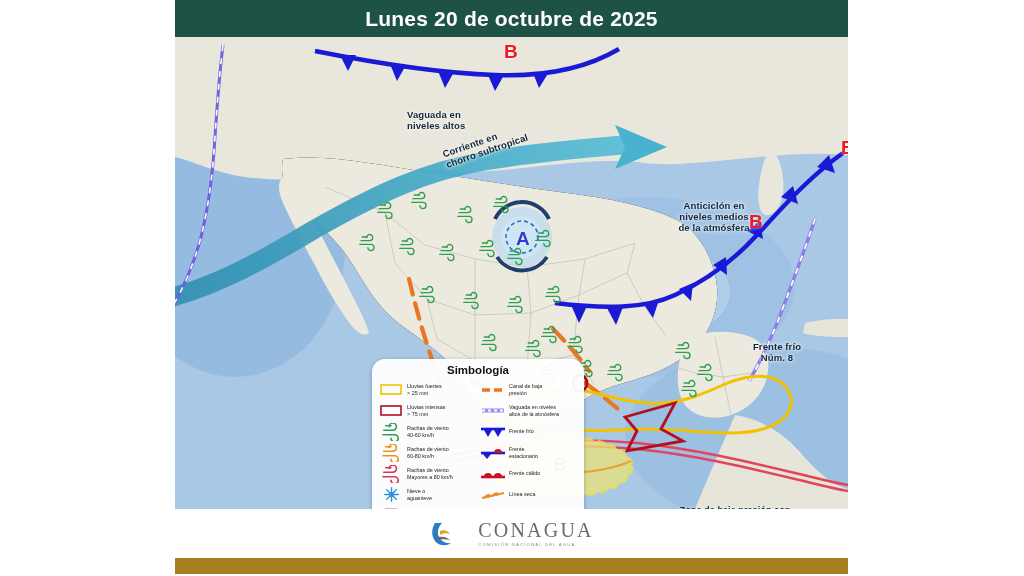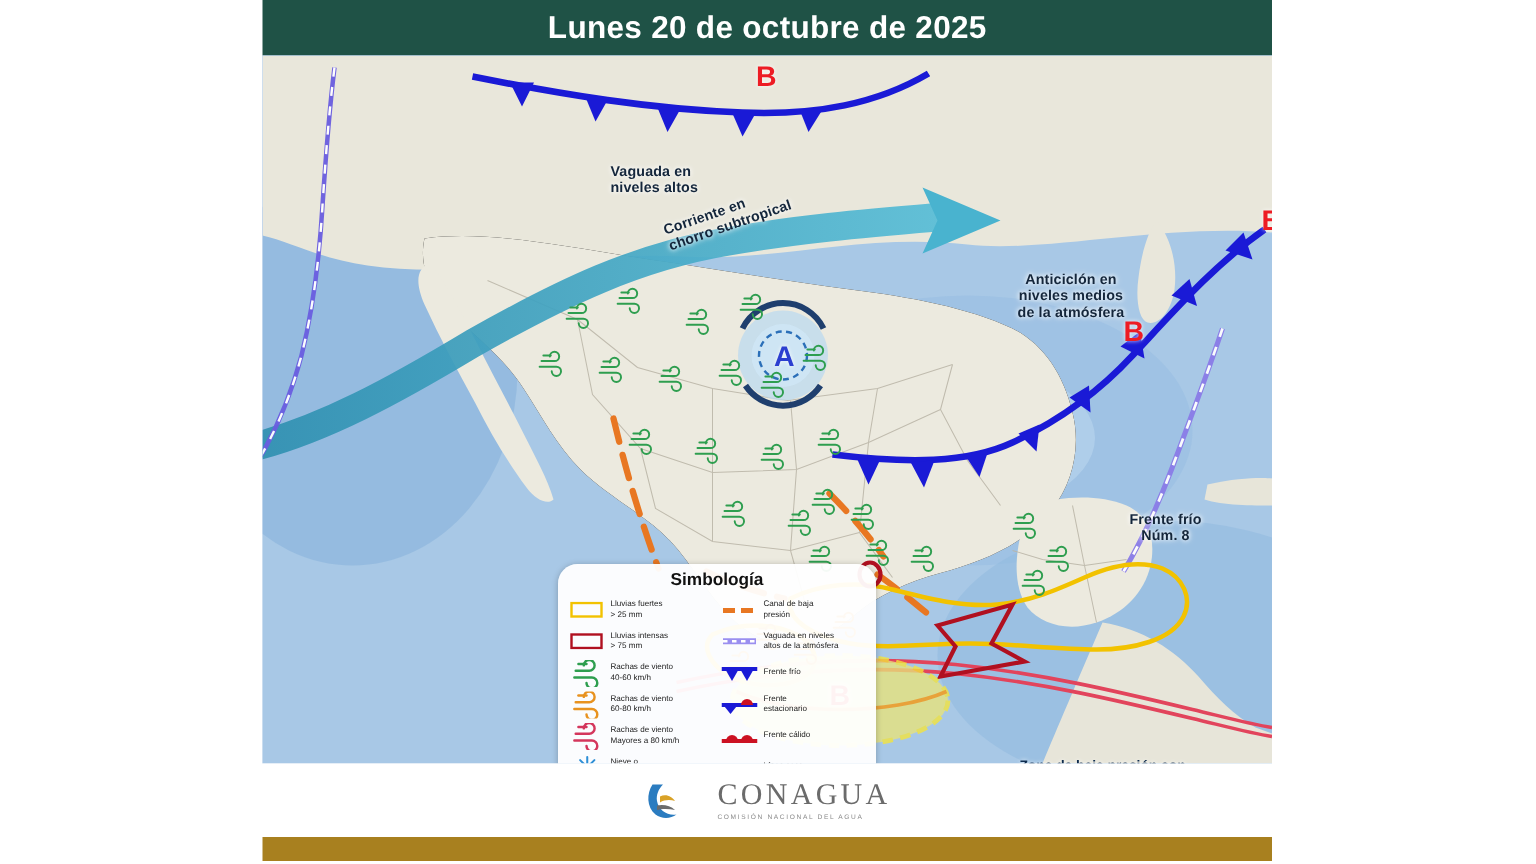--- a/index.html
+++ b/index.html
@@ -34,21 +34,21 @@
     position: absolute; color: #14263b; font-weight: bold; font-size: 9.5px;
     line-height: 1.18; text-align: center; letter-spacing: .1px;
     text-shadow: 0 0 3px rgba(255,255,255,.95), 0 0 5px rgba(255,255,255,.8);
     pointer-events: none; white-space: pre-line;
   }
   #ann-vaguada-nw { left: 232px; top: 72px; width: 96px; text-align: left; }
   #ann-jet {
     left: 266px; top: 112px; width: 130px; text-align: left;
     transform: rotate(-19deg); transform-origin: left top;
   }
-  #ann-anticiclon { left: 479px; top: 144px; width: 120px; }
+  #ann-anticiclon { left: 479px; top: 163px; width: 120px; }
   #ann-frente-frio { left: 560px; top: 304px; width: 84px; }
 
   .lowzone-label {
     position:absolute; left: 486px; top: 468px; width: 148px;
     text-align:center; font-size: 9.2px; font-weight: bold; color:#0d2b4e;
     line-height: 1.2; pointer-events:none;
     text-shadow: 0 0 3px rgba(255,255,255,.9);
   }
   .bigB {
     position:absolute; font-weight: bold; color:#ed1c24; font-size: 19px;
@@ -57,21 +57,21 @@
     pointer-events:none;
   }
   .bigA {
     position:absolute; font-weight: bold; color:#2b3fd0; font-size: 19px;
     line-height:1; pointer-events:none;
     text-shadow: 0 0 3px rgba(255,255,255,.85);
   }
 
   
   .legend {
-    position: absolute; left: 197px; top: 339px; width: 212px; height: 180px;
+    position: absolute; left: 197px; top: 322px; width: 212px; height: 180px;
     background: rgba(255,255,255,.95);
     border-radius: 13px; box-shadow: 0 1px 4px rgba(0,0,0,.25);
     padding: 5px 6px 4px 6px;
   }
   .legend h3 {
     text-align: center; font-size: 11.5px; color:#111; font-weight: bold;
     margin-bottom: 3px;
   }
   .legend-cols { display: flex; gap: 4px; }
   .legend-col { width: 50%; }

